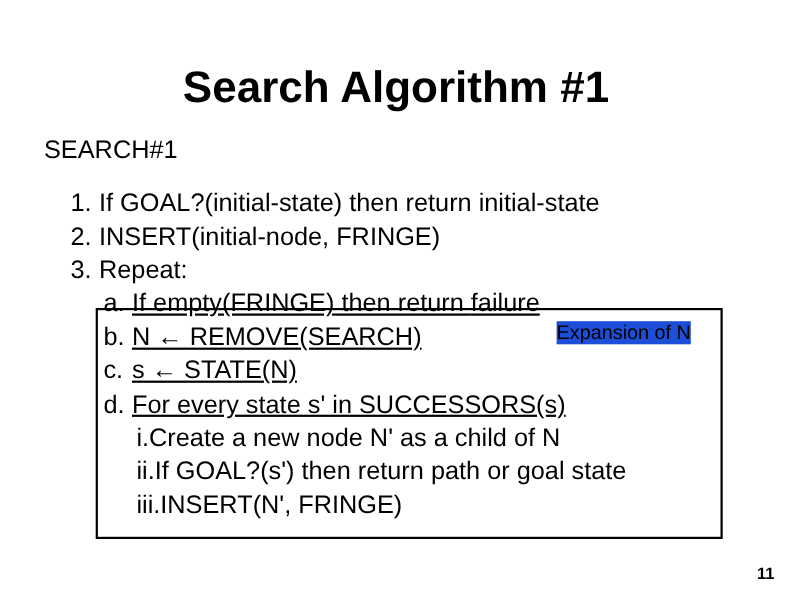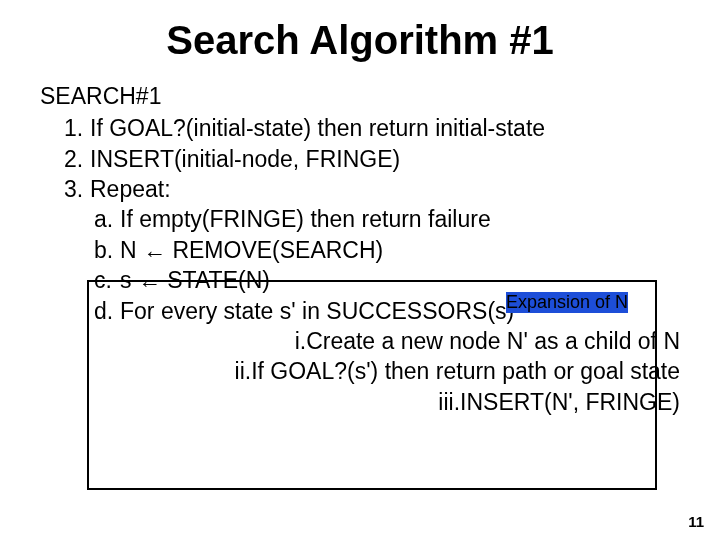--- a/index.html
+++ b/index.html
@@ -16,47 +16,48 @@
     width: 720px;
     height: 540px;
     box-sizing: border-box;
     padding: 18px 40px 0 40px;
   }
   .title {
     text-align: center;
     font-size: 40px;
     font-weight: bold;
     margin-bottom: 18px;
+    margin-top: 40px;
   }
   .body {
     font-size: 23px;
     line-height: 1.32;
   }
   .subhead {
     font-size: 23px;
-    margin-bottom: 2px;
+    margin-bottom: 18px;
   }
   .ol1 {
     margin: 0 0 0 24px;
   }
   .ol1 .num {
     display: inline-block;
     width: 26px;
   }
   .ol2 {
     margin: 0 0 0 54px;
+    text-decoration: underline;
   }
   .ol2 .num {
     display: inline-block;
     width: 26px;
   }
   .ol3-wrap {
     margin-left: 126px;
     text-indent: -42px;
-    text-align: right;
   }
   .failure { }
   .box {
     position: absolute;
     border: 2px solid #000;
     box-sizing: border-box;
   }
   .annotation {
     position: absolute;
     font-size: 18px;

